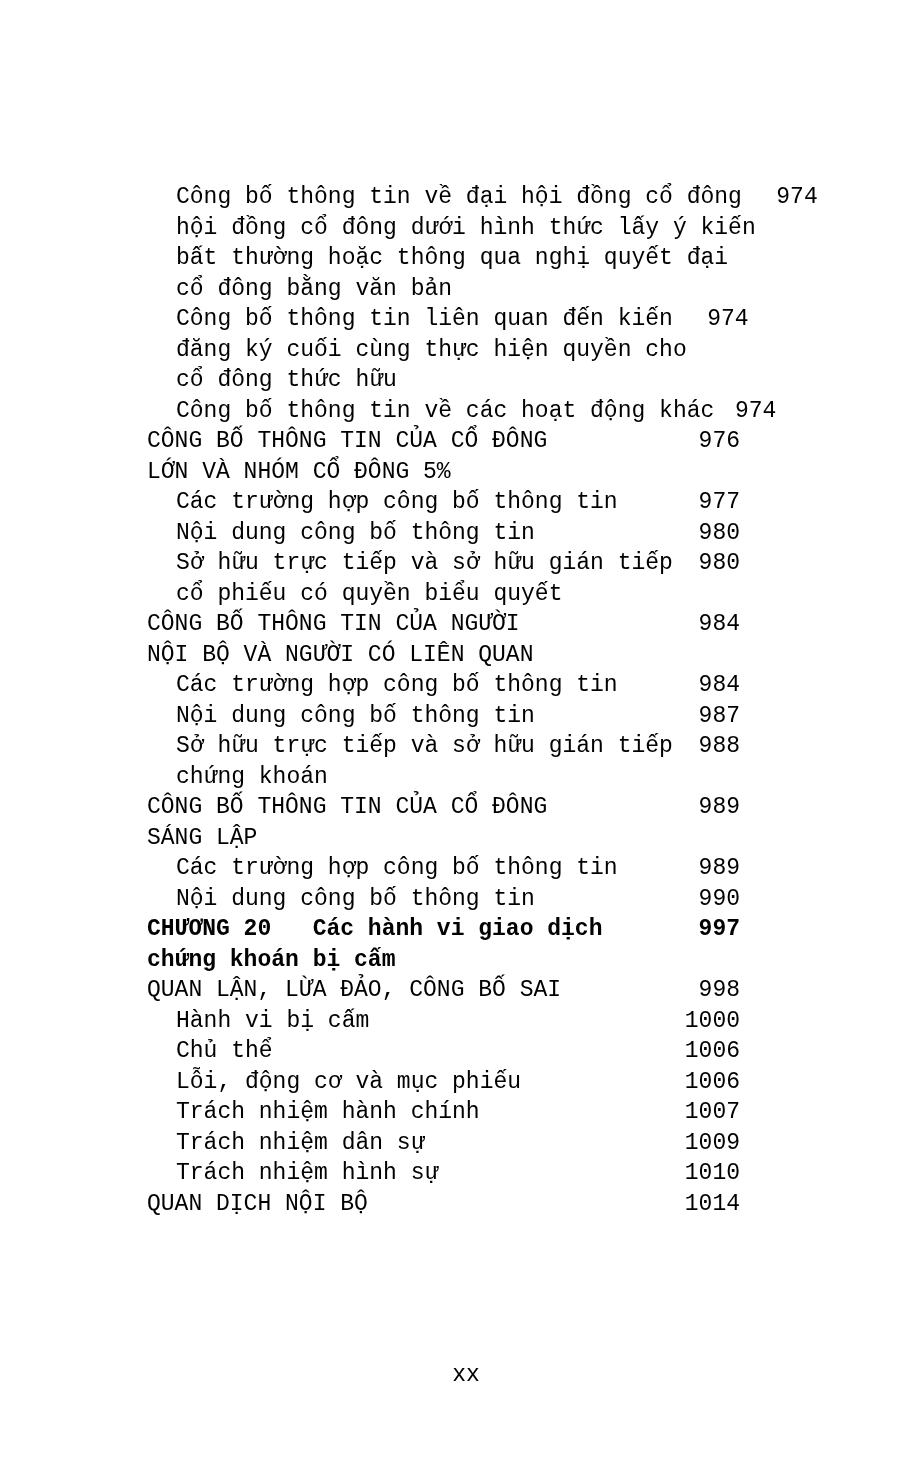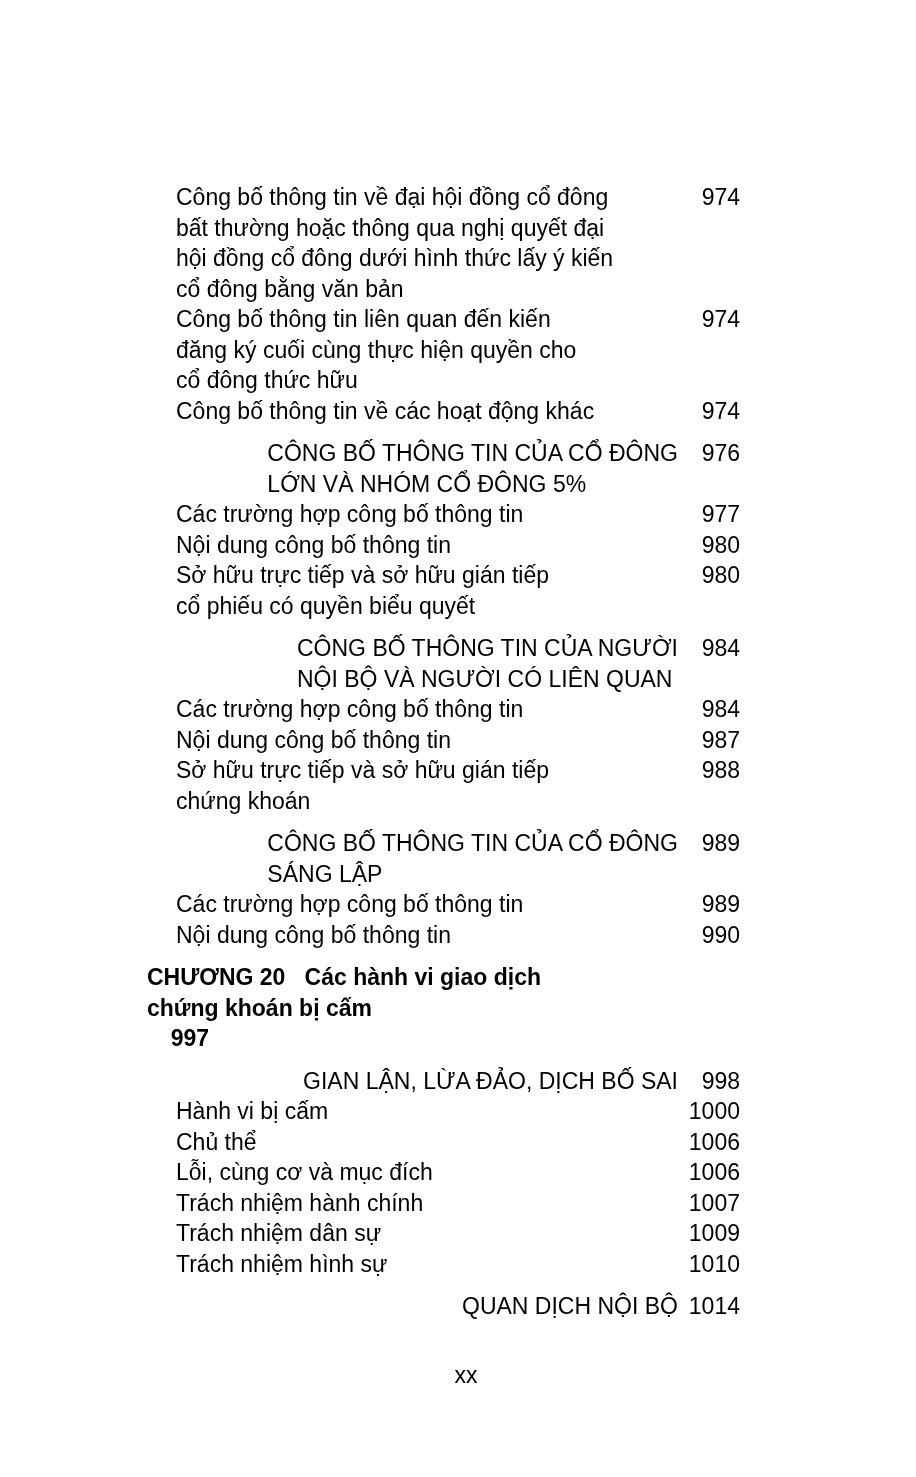--- a/index.html
+++ b/index.html
@@ -6,44 +6,42 @@
     margin: 0;
     padding: 0;
     background: #ffffff;
   }
   .page {
     position: relative;
     width: 916px;
     height: 1477px;
     background: #ffffff;
     color: #000000;
-    font-family: Liberation Sans, sans-serif;
+    font-family: Liberation Mono, monospace;
     overflow: hidden;
   }
   .toc {
     position: absolute;
     left: 147px;
     top: 182px;
     width: 593px;
   }
   .toc-entry {
     display: flex;
     justify-content: space-between;
     align-items: flex-start;
     font-size: 23px;
     line-height: 30.5px;
   }
   .toc-entry.section,
   .toc-entry.chapter {
-    margin-top: 12px;
-    justify-content: flex-end;
+    margin-top: 0;
   }
   .toc-entry.chapter {
     font-weight: bold;
-    flex-direction: column;
   }
   .toc-entry.sub .toc-text {
     margin-left: 29px;
   }
   .toc-text {
     flex: 0 1 auto;
   }
   .toc-line {
     white-space: nowrap;
   }
@@ -63,22 +61,22 @@
   }
 </style>
 </head>
 <body>
 
 <div class="page">
   <div class="toc">
       <div class="toc-entry sub">
         <div class="toc-text">
           <div class="toc-line">Công bố thông tin về đại hội đồng cổ đông</div>
+          <div class="toc-line">hội đồng cổ đông dưới hình thức lấy ý kiến</div>
           <div class="toc-line">bất thường hoặc thông qua nghị quyết đại</div>
-          <div class="toc-line">hội đồng cổ đông dưới hình thức lấy ý kiến</div>
           <div class="toc-line">cổ đông bằng văn bản</div>
         </div>
         <div class="toc-page">974</div>
       </div>
       <div class="toc-entry sub">
         <div class="toc-text">
           <div class="toc-line">Công bố thông tin liên quan đến kiến</div>
           <div class="toc-line">đăng ký cuối cùng thực hiện quyền cho</div>
           <div class="toc-line">cổ đông thức hữu</div>
         </div>
@@ -163,39 +161,39 @@
       </div>
       <div class="toc-entry chapter">
         <div class="toc-text">
           <div class="toc-line">CHƯƠNG 20&nbsp;&nbsp; Các hành vi giao dịch</div>
           <div class="toc-line">chứng khoán bị cấm</div>
         </div>
         <div class="toc-page">997</div>
       </div>
       <div class="toc-entry section">
         <div class="toc-text">
-          <div class="toc-line">GIAN LẬN, LỪA ĐẢO, DỊCH BỐ SAI</div>
+          <div class="toc-line">QUAN LẬN, LỪA ĐẢO, CÔNG BỐ SAI</div>
         </div>
         <div class="toc-page">998</div>
       </div>
       <div class="toc-entry sub">
         <div class="toc-text">
           <div class="toc-line">Hành vi bị cấm</div>
         </div>
         <div class="toc-page">1000</div>
       </div>
       <div class="toc-entry sub">
         <div class="toc-text">
           <div class="toc-line">Chủ thể</div>
         </div>
         <div class="toc-page">1006</div>
       </div>
       <div class="toc-entry sub">
         <div class="toc-text">
-          <div class="toc-line">Lỗi, cùng cơ và mục đích</div>
+          <div class="toc-line">Lỗi, động cơ và mục phiếu</div>
         </div>
         <div class="toc-page">1006</div>
       </div>
       <div class="toc-entry sub">
         <div class="toc-text">
           <div class="toc-line">Trách nhiệm hành chính</div>
         </div>
         <div class="toc-page">1007</div>
       </div>
       <div class="toc-entry sub">

